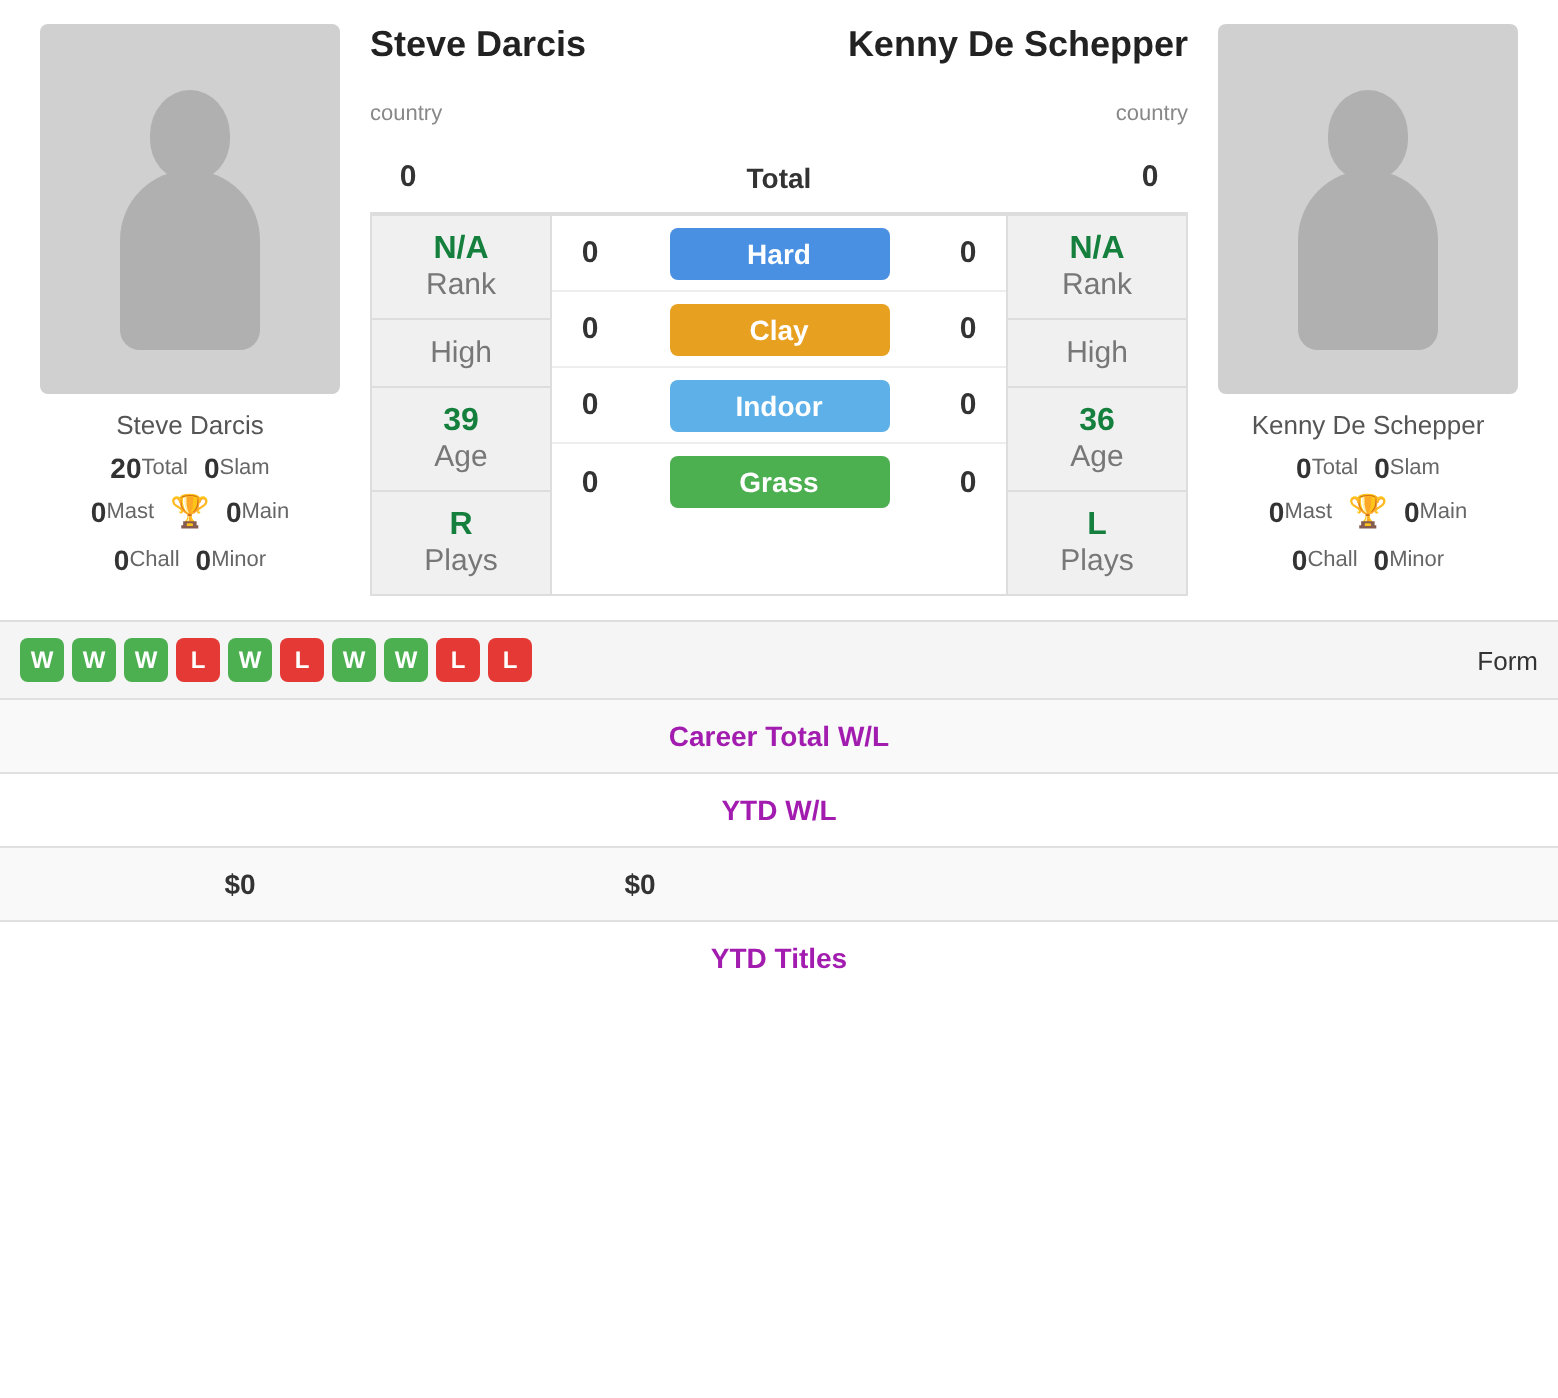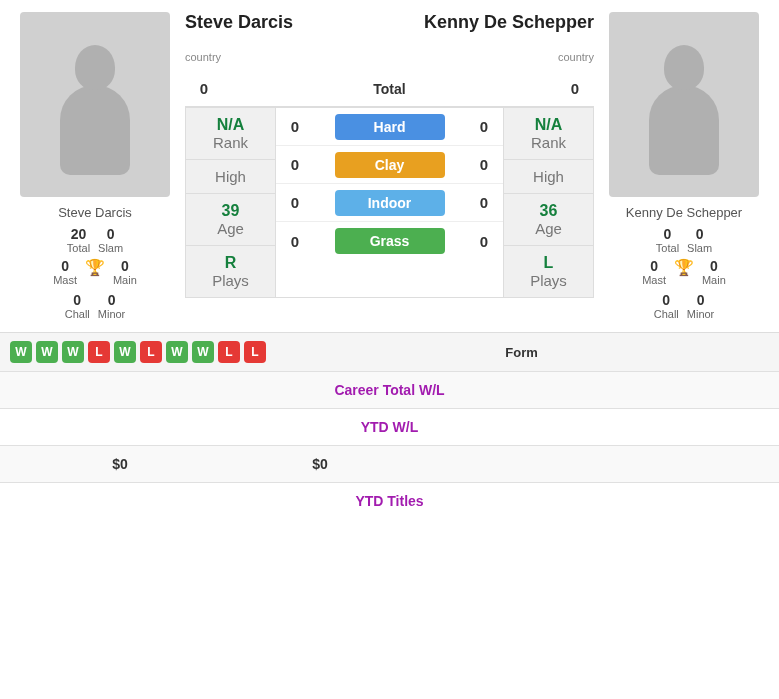--- a/index.html
+++ b/index.html
@@ -78,21 +78,21 @@
     .player-stats-row {
       display: flex;
       gap: 8px;
       margin-top: 6px;
       font-size: 13px;
       color: #333;
     }
 
     .stat-item {
       display: flex;
-      flex-direction: column;
+      flex-direction: row;
       align-items: center;
     }
 
     .stat-value {
       font-weight: bold;
       font-size: 14px;
     }
 
     .stat-label {
       font-size: 11px;
@@ -172,24 +172,24 @@
       align-items: center;
       justify-content: center;
     }
 
     .form-badge-w { background: #4caf50; }
     .form-badge-l { background: #e53935; }
 
     .form-label {
       margin-left: auto;
       font-size: 13px;
-      font-weight: bold;
+      font-weight: normal;
       color: #333;
       flex: 1;
-      text-align: center;
+      text-align: right;
     }
 
     
     .stats-row {
       display: flex;
       flex-direction: row;
       align-items: center;
       border-top: 1px solid #e0e0e0;
       padding: 10px 20px;
       background: #fff;

